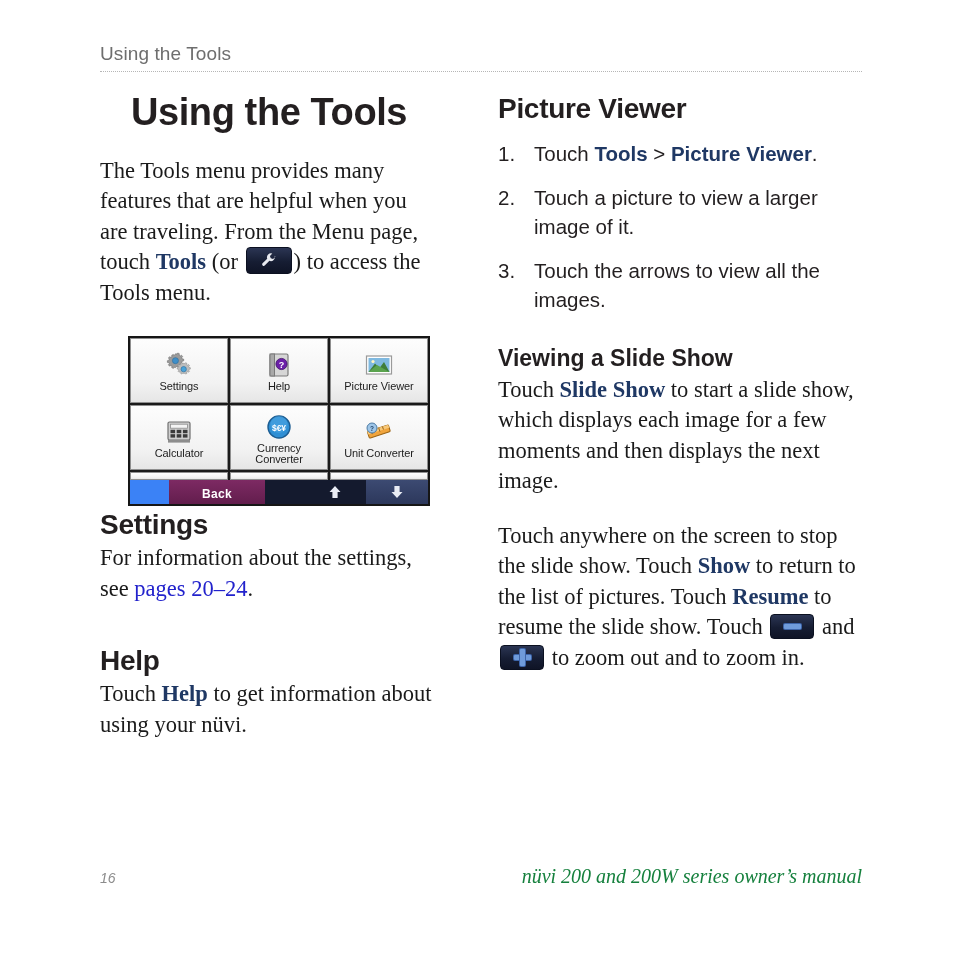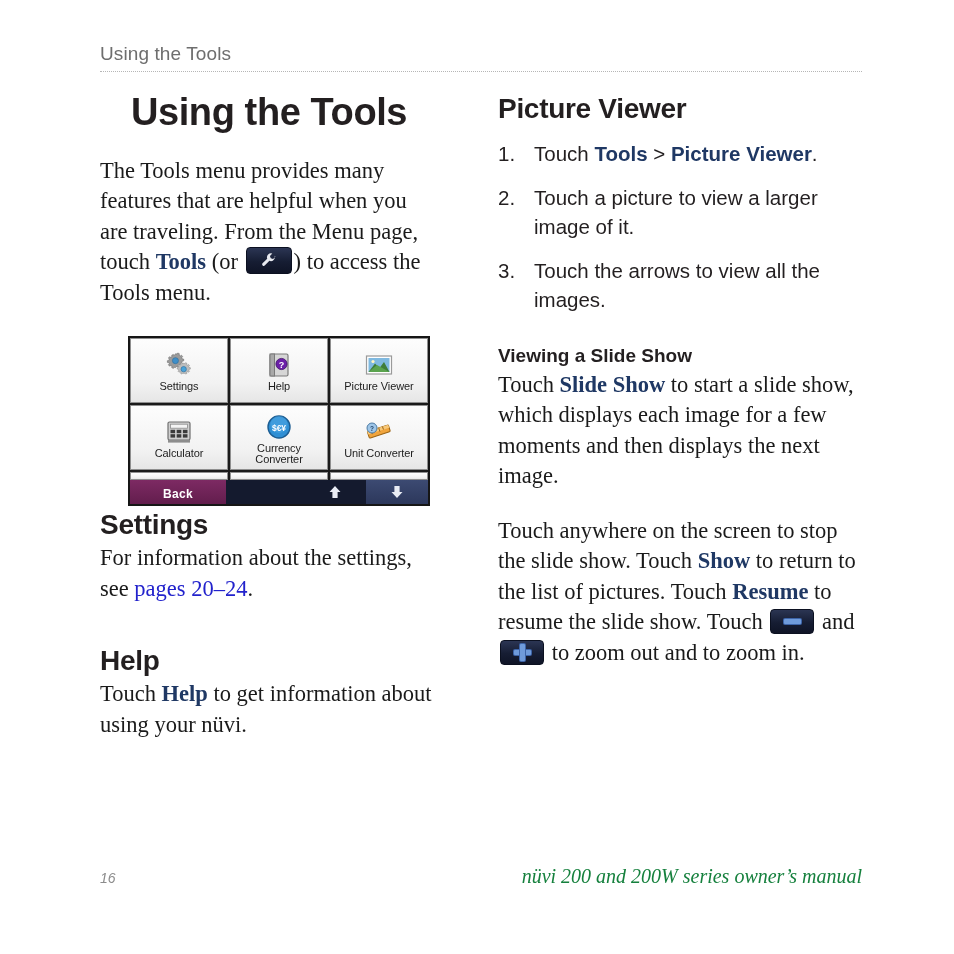--- a/index.html
+++ b/index.html
@@ -62,21 +62,21 @@
     font-size: 28px;
     color: #231f20;
     margin: 0 0 2px 0;
     padding: 0;
     letter-spacing: -0.3px;
     line-height: 1.18;
   }
   h3.subsection-title {
     font-family: "Liberation Sans", sans-serif;
     font-weight: bold;
-    font-size: 19px;
+    font-size: 23px;
     color: #231f20;
     margin: 0 0 1px 0;
     padding: 0;
     line-height: 1.3;
   }
 
   
   p.body {
     font-family: "Liberation Serif", serif;
     font-size: 22.5px;
@@ -200,22 +200,23 @@
     line-height: 11.5px;
     letter-spacing: -0.1px;
   }
   .tool-cell.partial {
     height: 8px;
     padding: 0;
   }
   .statusbar {
     display: flex;
     height: 28px;
-    background: #5eead4;
+    background: #3b82f6;
     align-items: stretch;
+    padding-left: 39px;
   }
   .sb-back {
     width: 96px;
     background: linear-gradient(180deg, #7d2a63 0%, #5e1b49 100%);
     display: flex; align-items: center; justify-content: center;
     font-family: "Liberation Sans", sans-serif;
     font-weight: bold;
     font-size: 12px;
     color: #ffffff;
     letter-spacing: 0.3px;

